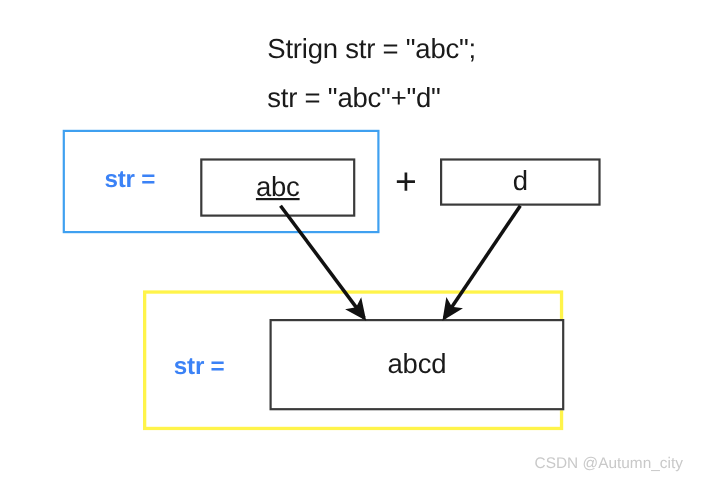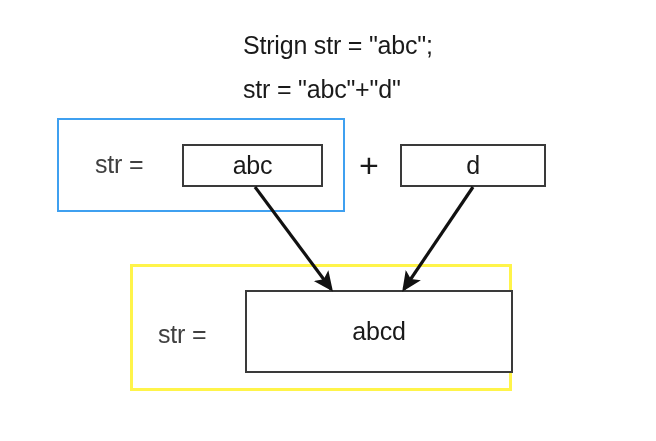--- a/index.html
+++ b/index.html
@@ -49,43 +49,44 @@
     left: 130px;
     top: 264px;
     width: 382px;
     height: 127px;
     border: 3px solid #fff44a;
   }
 
   
   .str-label {
     position: absolute;
-    font-size: 25px;
+    font-size: 22px;
     line-height: 1;
-    color: #404040;
+    color: #3b82f6;
     white-space: pre;
     letter-spacing: -0.2px;
+    font-weight: bold;
   }
   #str-label-top    { left: 95px;  top: 152px; }
   #str-label-bottom { left: 158px; top: 322px; }
 
   
   .value-box {
     position: absolute;
     box-sizing: border-box;
     background: #ffffff;
     border: 2.5px solid #3a3a3a;
     display: flex;
     align-items: center;
     justify-content: center;
     font-size: 25px;
     color: #1a1a1a;
     letter-spacing: -0.2px;
   }
-  #box-abc  { left: 182px; top: 144px; width: 141px; height: 43px; }
+  #box-abc  { left: 182px; top: 144px; width: 141px; height: 53px; text-decoration: underline; }
   #box-d    { left: 400px; top: 144px; width: 146px; height: 43px; }
   #box-abcd { left: 245px; top: 290px; width: 268px; height: 83px; }
 
   
   #plus-operator {
     position: absolute;
     left: 354px;
     top: 146px;
     width: 30px;
     height: 38px;
@@ -142,14 +143,15 @@
   <svg id="arrow-layer" viewBox="0 0 656 441">
     <defs>
       <marker id="arrowhead" markerWidth="6.5" markerHeight="6.5" refX="5.2" refY="3.25" orient="auto" markerUnits="strokeWidth">
         <path d="M0,0.4 L6.2,3.25 L0,6.1 L1.4,3.25 Z" fill="#111111"></path>
       </marker>
     </defs>
     <line id="arrow-abc-to-abcd" x1="255" y1="187" x2="331" y2="289" stroke="#111111" stroke-width="3.2" marker-end="url(#arrowhead)"></line>
     <line id="arrow-d-to-abcd" x1="473" y1="187" x2="404" y2="289" stroke="#111111" stroke-width="3.2" marker-end="url(#arrowhead)"></line>
   </svg>
 
+  <div id="watermark">CSDN @Autumn_city</div>
 
 </div>
 
 </body></html>

